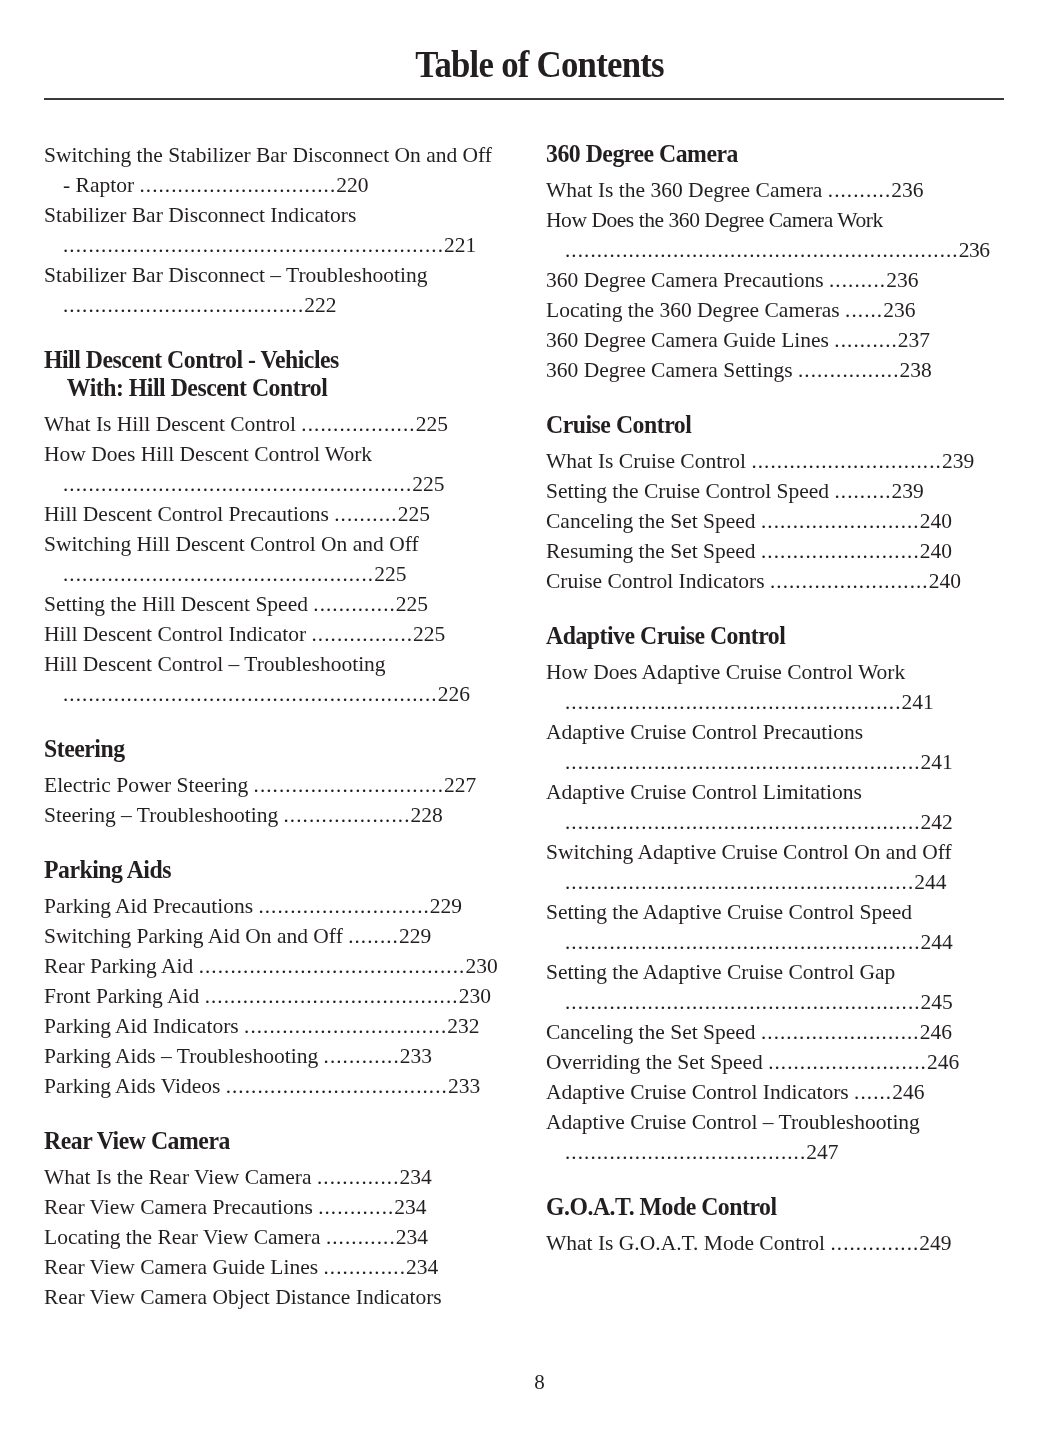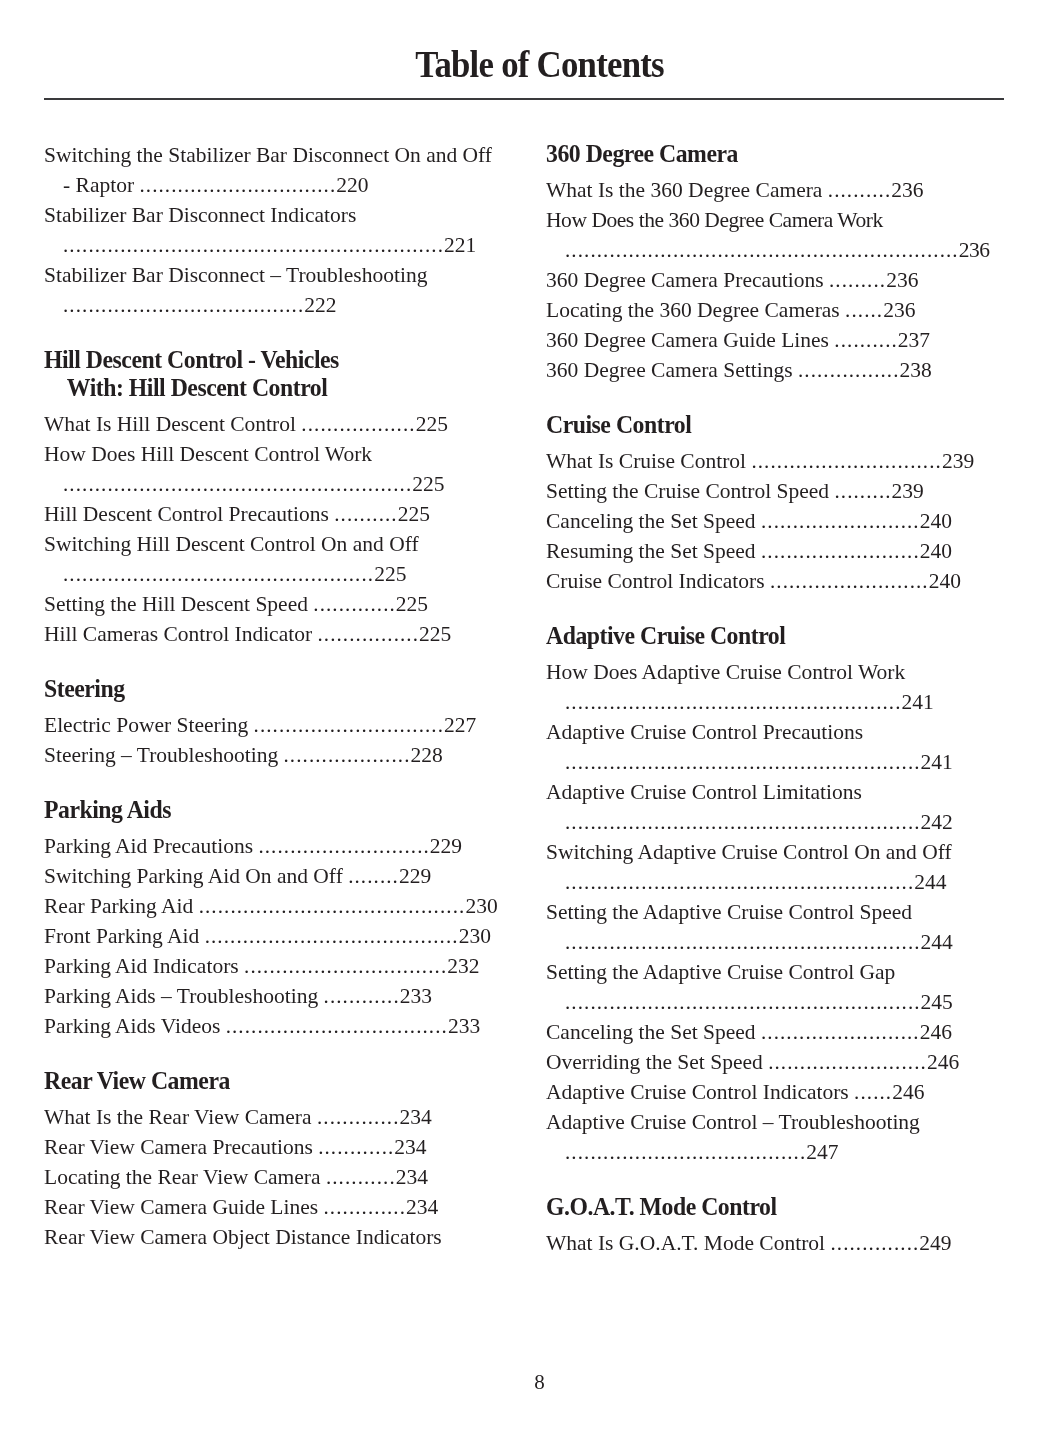--- a/index.html
+++ b/index.html
@@ -133,21 +133,22 @@
         <div class="entry"><span>Stabilizer Bar Disconnect Indicators</span> <span class="leader">............................................................</span><span class="pg">221</span></div>
         <div class="entry"><span>Stabilizer Bar Disconnect – Troubleshooting</span> <span class="leader">......................................</span><span class="pg">222</span></div>
         <div class="sec-gap-before"></div>
         <div class="sec-head two-line"><span class="first-line">Hill Descent Control - Vehicles</span><br><span>With: Hill Descent Control</span></div>
         <div class="sec-head-gap"></div>
         <div class="entry"><span>What Is Hill Descent Control</span> <span class="leader">..................</span><span class="pg">225</span></div>
         <div class="entry"><span>How Does Hill Descent Control Work</span> <span class="leader">.......................................................</span><span class="pg">225</span></div>
         <div class="entry"><span>Hill Descent Control Precautions</span> <span class="leader">..........</span><span class="pg">225</span></div>
         <div class="entry"><span>Switching Hill Descent Control On and Off</span> <span class="leader">.................................................</span><span class="pg">225</span></div>
         <div class="entry"><span>Setting the Hill Descent Speed</span> <span class="leader">.............</span><span class="pg">225</span></div>
-        <div class="entry"><span>Hill Cameras Control Indicator</span> <span class="leader">................</span><span class="pg">225</span></div>
+        <div class="entry"><span>Hill Descent Control Indicator</span> <span class="leader">................</span><span class="pg">225</span></div>
+        <div class="entry"><span>Hill Descent Control – Troubleshooting</span> <span class="leader">...........................................................</span><span class="pg">226</span></div>
         <div class="sec-gap-before"></div>
         <div class="sec-head"><span>Steering</span></div>
         <div class="sec-head-gap"></div>
         <div class="entry"><span>Electric Power Steering</span> <span class="leader">..............................</span><span class="pg">227</span></div>
         <div class="entry"><span>Steering – Troubleshooting</span> <span class="leader">....................</span><span class="pg">228</span></div>
         <div class="sec-gap-before"></div>
         <div class="sec-head"><span>Parking Aids</span></div>
         <div class="sec-head-gap"></div>
         <div class="entry"><span>Parking Aid Precautions</span> <span class="leader">...........................</span><span class="pg">229</span></div>
         <div class="entry"><span>Switching Parking Aid On and Off</span> <span class="leader">........</span><span class="pg">229</span></div>

